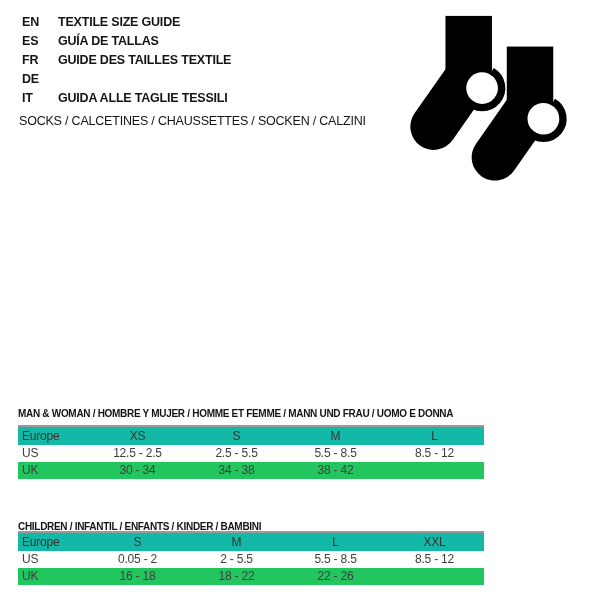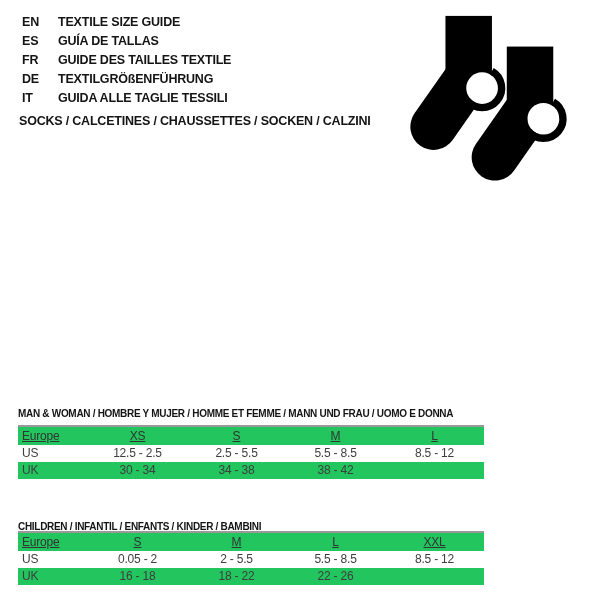--- a/index.html
+++ b/index.html
@@ -5,31 +5,31 @@
   html,body{margin:0;padding:0;background:#fff;}
   .page{position:relative;width:600px;height:600px;background:#ffffff;overflow:hidden;
         font-family:"Liberation Sans",sans-serif;color:#1a1a1a;}
 
   
   .lang-block{position:absolute;left:22px;top:13px;}
   .lang-row{display:flex;height:19px;line-height:19px;font-size:12.5px;font-weight:700;
             letter-spacing:-0.2px;color:#141414;}
   .lang-code{width:36px;flex:0 0 36px;}
   .category-line{position:absolute;left:19px;top:112px;height:19px;line-height:19px;
-                 font-size:12.5px;font-weight:700;letter-spacing:-0.2px;color:#141414;}
+                 font-size:12.5px;font-weight:400;letter-spacing:-0.2px;color:#141414;}
 
   
   .socks-icon{position:absolute;left:402px;top:8px;width:170px;height:180px;}
 
   
   .tbl-title{position:absolute;left:18px;width:560px;font-size:10px;font-weight:700;
              letter-spacing:-0.3px;color:#141414;line-height:13px;}
   .tbl{position:absolute;left:18px;width:466px;font-size:12px;letter-spacing:-0.2px;color:#3e3e3e;}
-  .tbl .hdr{display:flex;height:18px;line-height:18px;background:#22c55e;
-            border-top:2px solid #999999;color:#333333;text-decoration:underline;}
+  .tbl .hdr{display:flex;height:18px;line-height:18px;background:#14b8a6;
+            border-top:2px solid #999999;color:#333333;}
   .tbl .row{display:flex;height:17px;line-height:17px;}
   .tbl .row.alt{background:#22c55e;}
   .cell-label{flex:0 0 70px;padding-left:4px;text-align:left;box-sizing:border-box;}
   .cell{flex:0 0 99px;text-align:center;}
 
   .t1-title{top:407px;} .t1{top:425px;}
   .t2-title{top:504px;margin-top:16px;} .t2{top:531px;}
 </style>
 </head>
 <body>
@@ -44,21 +44,20 @@
     <div class="lang-row">
       <span class="lang-code">ES</span>
       <span>GUÍA DE TALLAS</span>
     </div>
     <div class="lang-row">
       <span class="lang-code">FR</span>
       <span>GUIDE DES TAILLES TEXTILE</span>
     </div>
     <div class="lang-row">
       <span class="lang-code">DE</span>
-      <span>TEXTILGRÖßENFÜHRUNG</span>
     </div>
     <div class="lang-row">
       <span class="lang-code">IT</span>
       <span>GUIDA ALLE TAGLIE TESSILI</span>
     </div>
   </div>
 
   <div class="category-line">SOCKS / CALCETINES / CHAUSSETTES / SOCKEN / CALZINI</div>
 
   <svg class="socks-icon" viewBox="0 0 170 182" xmlns="http://www.w3.org/2000/svg">

